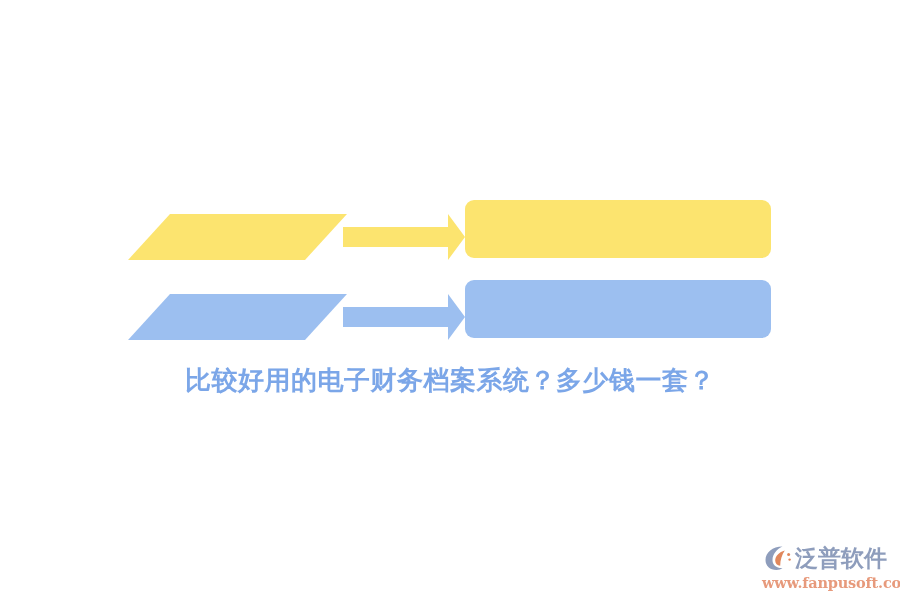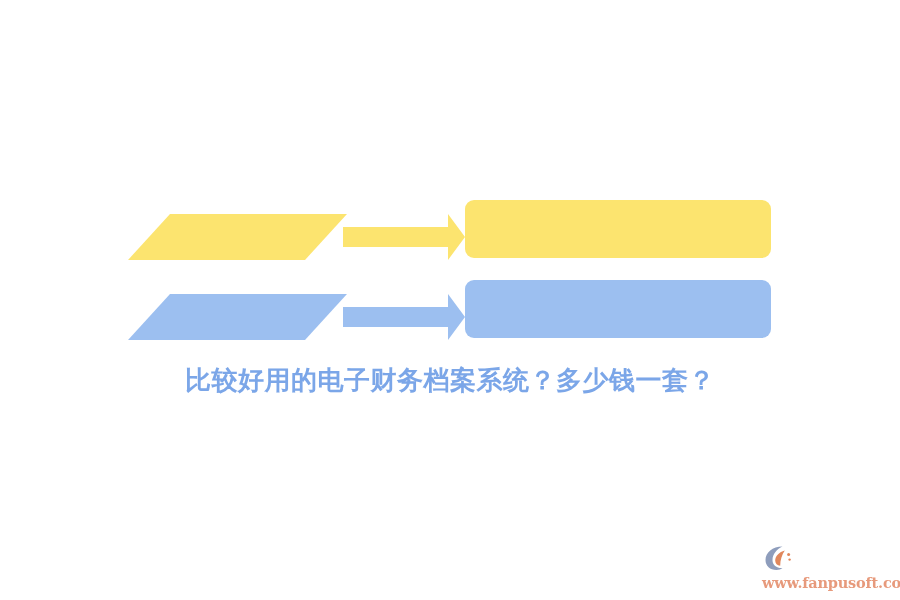--- a/index.html
+++ b/index.html
@@ -125,17 +125,18 @@
         <svg width="32" height="32" viewBox="0 0 32 32" xmlns="http://www.w3.org/2000/svg">
 
           <path d="M20.5 4.5 C10.5 4.5 3.5 10.5 3.5 18 C3.5 24 8 28 14.5 28 C17 28 19 27.3 20.5 26 C15 26.4 10.5 23.3 10.5 18.2 C10.5 11.8 15 7 20.5 4.5 Z" fill="#8e9dbc"></path>
 
           <path d="M22.8 8.5 C17.2 10 13.2 14 13.2 18.6 C13.2 21.6 15.2 23.6 18.2 23.8 C18.2 18 20 12.4 22.8 8.5 Z" fill="#e0875c"></path>
 
           <circle cx="26.6" cy="12.4" r="1.5" fill="#e0875c"></circle>
           <circle cx="27.6" cy="17.6" r="1.2" fill="#e0875c"></circle>
         </svg>
       </span>
+      <span class="wm-name">泛普软件</span>
     </div>
     <div class="wm-url">www.fanpusoft.com</div>
   </div>
 
 </div>
 
 </body></html>

